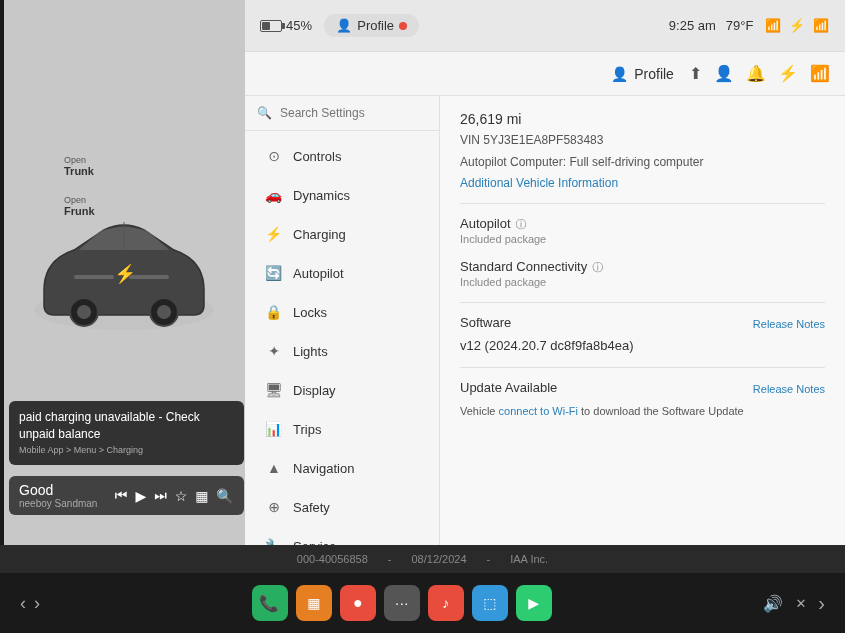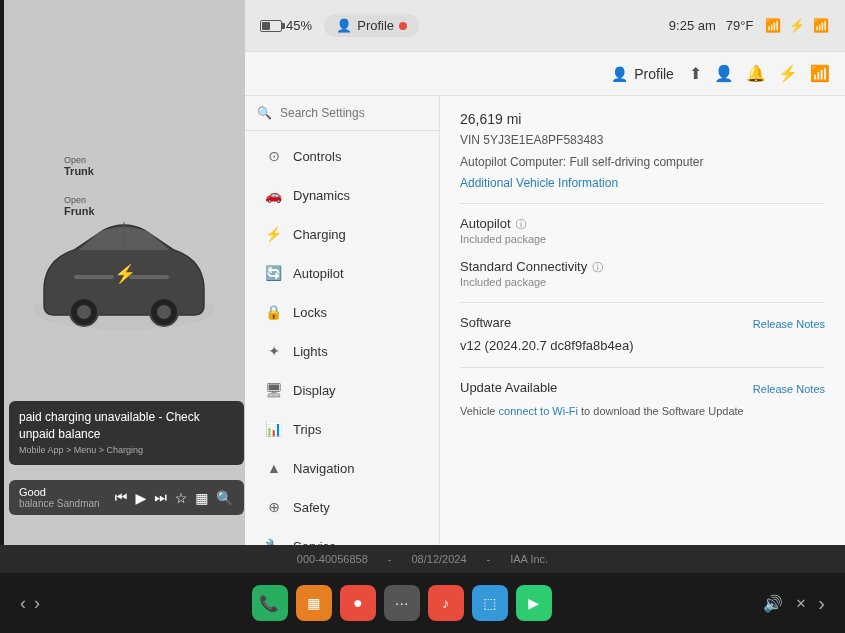--- a/index.html
+++ b/index.html
@@ -447,22 +447,22 @@
     </svg>
   </div>
 
   <div class="charging-warning">
     <div style="font-size:12px;">paid charging unavailable - Check unpaid balance</div>
     <div style="font-size:9px;color:#aaa;margin-top:2px;">Mobile App &gt; Menu &gt; Charging</div>
   </div>
 
   <div class="music-player">
     <div style="display:flex;flex-direction:column;flex:1;">
-      <div style="font-size:11px;font-weight:500;">Good</div>
-      <div style="font-size:10px;color:#aaa;">balance Sandman</div>
+      <div style="font-size:14px;font-weight:500;">Good</div>
+      <div style="font-size:10px;color:#aaa;">neeboy Sandman</div>
     </div>
     <div class="music-controls">
       <span style="cursor:pointer;font-size:14px;">⏮</span>
       <span style="cursor:pointer;font-size:14px;">▶</span>
       <span style="cursor:pointer;font-size:14px;">⏭</span>
       <span style="cursor:pointer;font-size:14px;">☆</span>
       <span style="font-size:14px;">▦</span>
       <span style="cursor:pointer;font-size:14px;">🔍</span>
     </div>
   </div>

